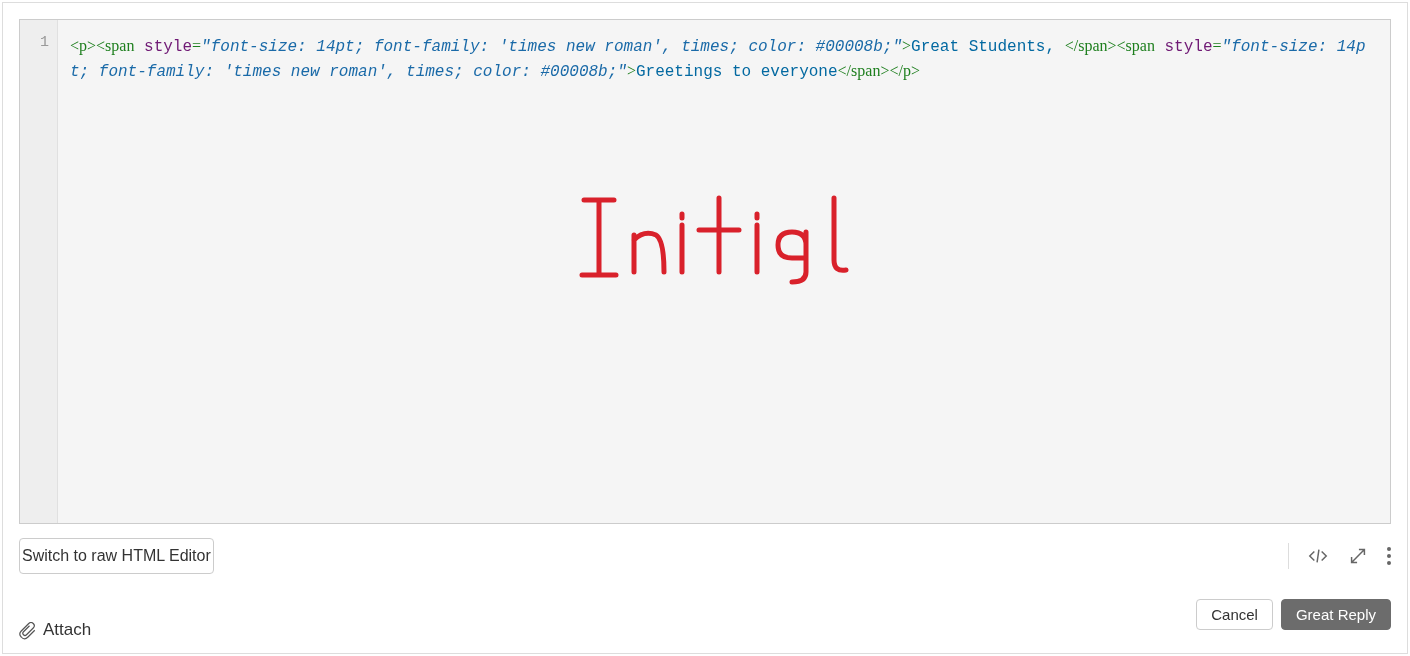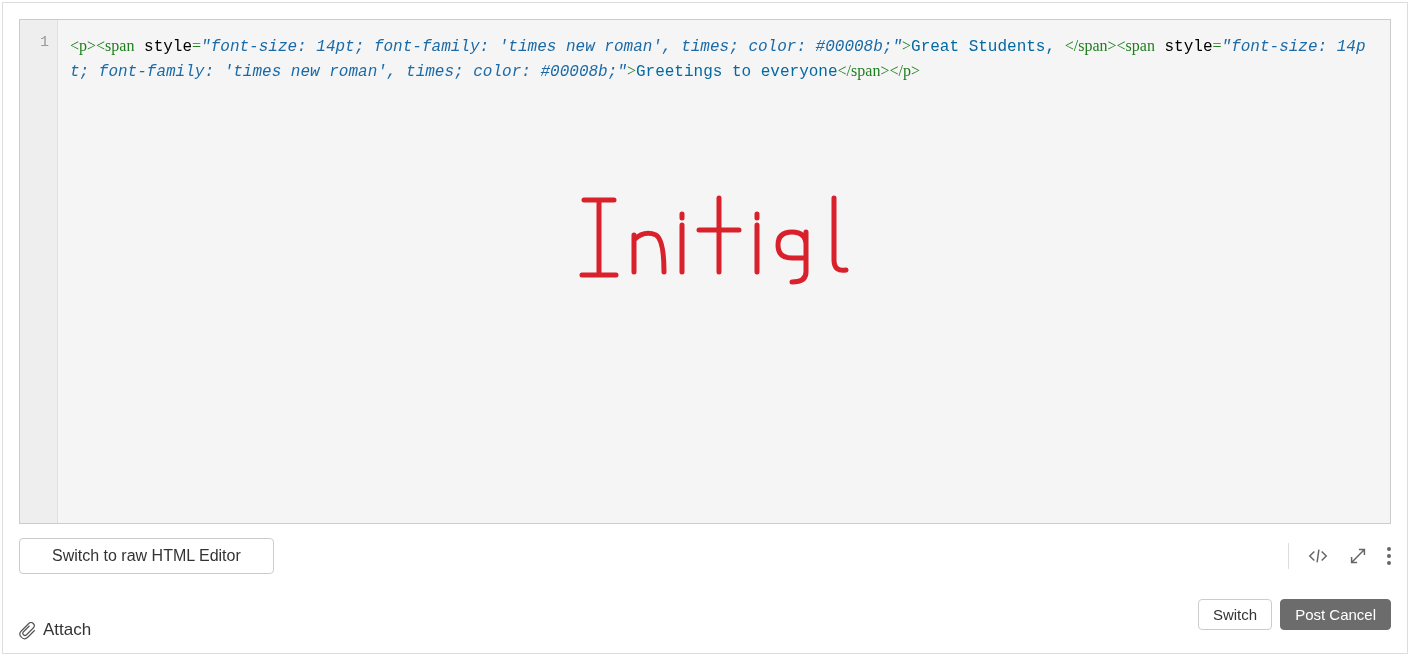--- a/index.html
+++ b/index.html
@@ -41,41 +41,41 @@
   padding: 14px 12px;
   font-family: Consolas, "Courier New", monospace;
   font-size: 16px;
   line-height: 1.5;
   color: #333;
   white-space: pre-wrap;
   word-break: break-all;
   position: relative;
 }
 .tag { color: #1e7f1e; font-family: Liberation Serif, serif; }
-.attr { color: #000000; }
+.attr { color: #701a75; }
 .attrval { color: #1a6aa8; font-style: italic; }
 .text { color: #0369a1; }
 .handwriting {
   position: absolute;
   left: 50%;
   top: 170px;
   transform: translateX(-50%);
   pointer-events: none;
 }
 .toolbar-row {
   display: flex;
   align-items: center;
   justify-content: space-between;
   margin-top: 14px;
 }
 .switch-btn {
   background: #fff;
   border: 1px solid #ccc;
   border-radius: 4px;
-  padding: 8px 32px;
+  padding: 8px 2px;
   font-size: 16px;
   color: #333;
   cursor: pointer;
 }
 .toolbar-icons {
   display: flex;
   align-items: center;
   gap: 18px;
   color: #666;
 }
@@ -162,17 +162,17 @@
   </div>
 
   <div class="footer-row">
     <div class="attach">
       <svg class="icon-svg" style="width:18px;height:18px;stroke:#555" viewBox="0 0 24 24">
           <path d="M21 11 L12 20 Q7 25 3 20 Q-1 16 3 12 L13 2 Q16 -1 19 2 Q22 5 19 8 L10 17 Q8 19 6 17 Q4 15 6 13 L14 5"></path>
         </svg>
       <span>Attach</span>
     </div>
     <div class="footer-buttons">
-      <button class="btn btn-cancel">Switch</button>
-      <button class="btn btn-post">Post Cancel</button>
+      <button class="btn btn-cancel">Cancel</button>
+      <button class="btn btn-post">Great Reply</button>
     </div>
   </div>
 </div>
 
 </body></html>

